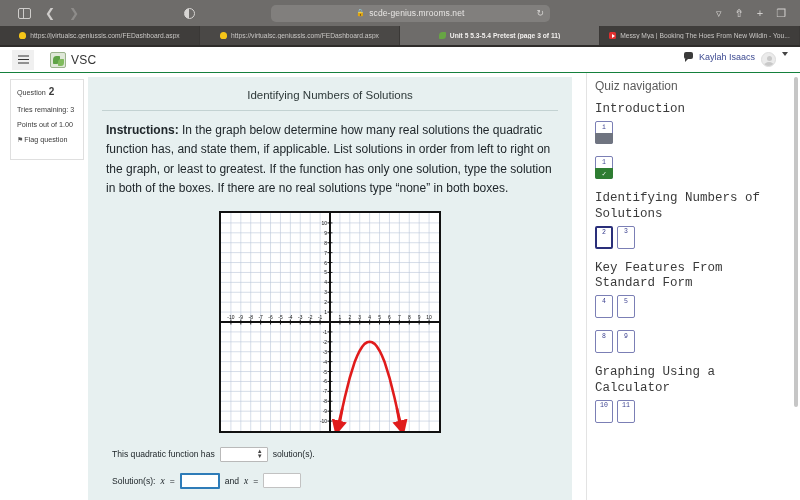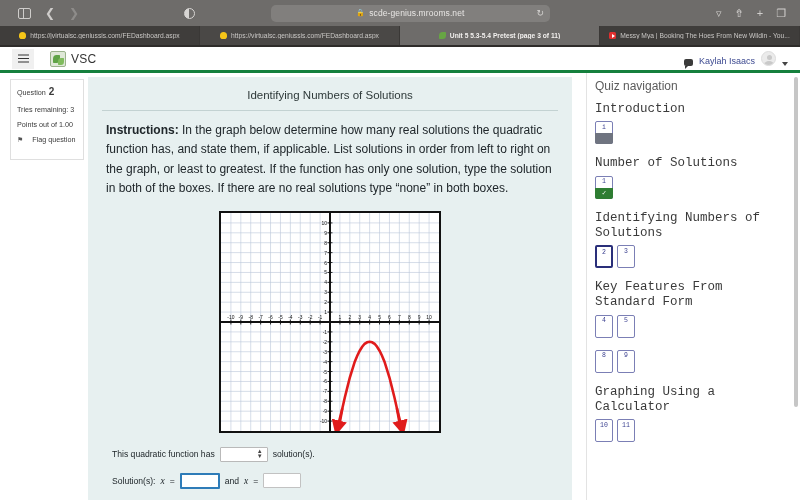--- a/index.html
+++ b/index.html
@@ -132,21 +132,21 @@
     border-left: 3px solid #fff;
     border-top: 2px solid transparent;
     border-bottom: 2px solid transparent;
   }
   .tab-divider-bottom { height: 2px; background: #2e2c2a; }
 
   
   .app-header {
     height: 26px;
     background: #ffffff;
-    border-bottom: 3px solid #15803d;
+    border-bottom: 1px solid #15803d;
     display: flex;
     align-items: center;
     padding: 0 8px;
   }
   .burger-btn {
     width: 22px; height: 20px;
     background: #f0f0f0;
     border: none;
     display: flex; align-items: center; justify-content: center;
     cursor: pointer;
@@ -186,21 +186,21 @@
     background: #7fbb5d;
     border-radius: 50% 10% 50% 10%;
   }
   .brand-name {
     font-size: 12px;
     color: #333;
     letter-spacing: .2px;
   }
   .header-right {
     margin-left: auto;
-    display: flex; align-items: flex-end; gap: 6px;
+    display: flex; align-items: flex-start; gap: 6px;
     padding-right: 4px;
   }
   .chat-bubble-icon {
     width: 9px; height: 7px;
     background: #3b3b3b;
     border-radius: 2px;
     position: relative;
   }
   .chat-bubble-icon::after {
     content: "";
@@ -263,21 +263,21 @@
     border: 1px solid #dfdfdf;
     background: #fff;
     padding: 5px 6px 8px 6px;
     font-size: 7.2px;
     color: #3a3a3a;
     line-height: 1.45;
   }
   .qinfo-row { margin-bottom: 5px; }
   .qinfo-qnum { font-size: 7.2px; }
   .qinfo-qnum b { font-size: 10px; font-weight: bold; margin-left: 3px; }
-  .flag-row { display: flex; align-items: flex-start; gap: 9px; }
+  .flag-row { display: flex; align-items: flex-start; gap: 1px; }
   .flag-icon {
     font-size: 7px;
     color: #555;
     line-height: 1.4;
   }
 
   
   .center-col {
     flex: 1 1 auto;
     min-width: 0;
@@ -704,21 +704,20 @@
   <div class="quiz-nav">
     <div class="nav-title">Quiz navigation</div>
     <div id="nav-sections">
         <div class="nav-section">
           <div class="nav-section-title">Introduction</div>
           <div class="nav-btns">
             <div class="nav-btn has-info">i</div>
           </div>
         </div>
         <div class="nav-section">
-          <div class="nav-section-title">Number of Solutions</div>
           <div class="nav-btns">
             <div class="nav-btn has-check">1</div>
           </div>
         </div>
         <div class="nav-section">
           <div class="nav-section-title">Identifying Numbers of Solutions</div>
           <div class="nav-btns">
             <div class="nav-btn current">2</div>
             <div class="nav-btn">3</div>
           </div>

